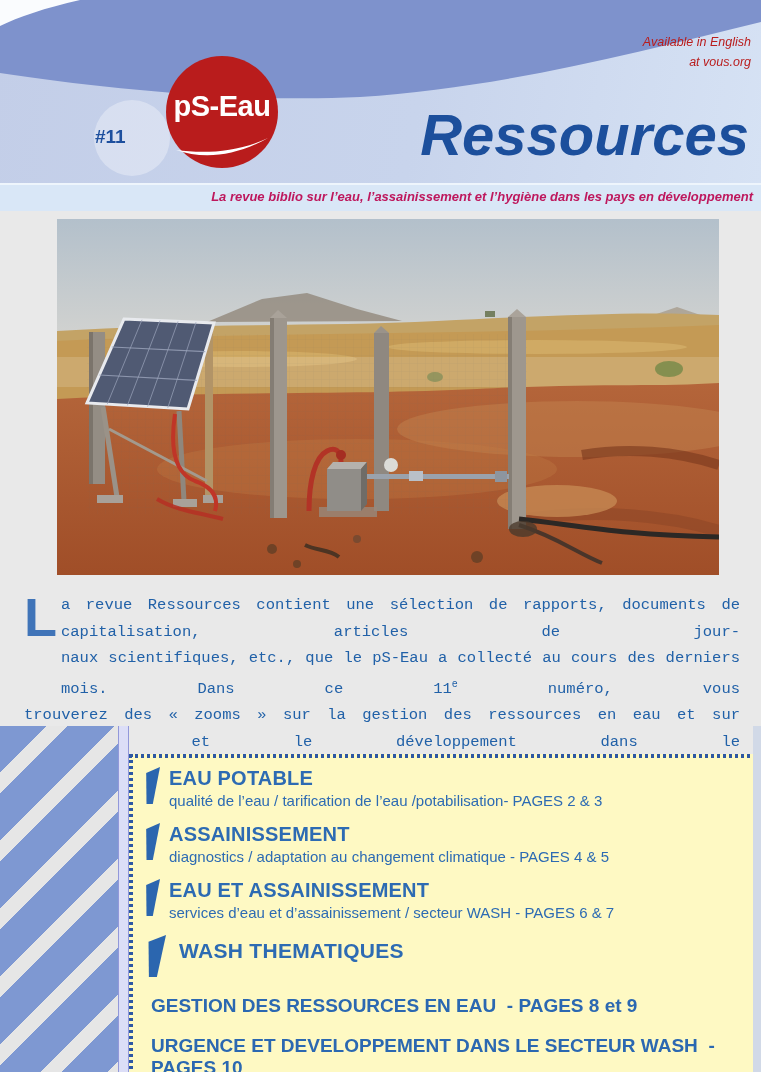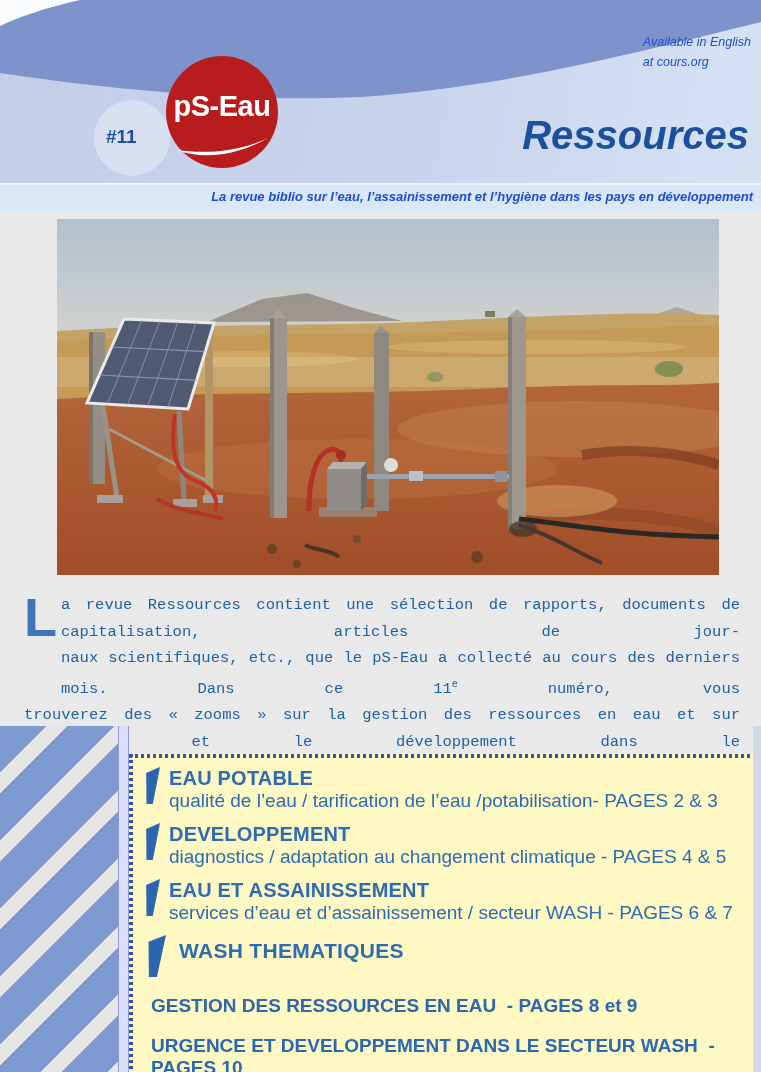--- a/index.html
+++ b/index.html
@@ -3,36 +3,36 @@
 <meta charset="utf-8">
 <style>
   html,body{margin:0;padding:0;background:#ffffff;}
   .page{position:relative;width:761px;height:1072px;overflow:hidden;background:#e9e9e9;
         font-family:"Liberation Sans",sans-serif;}
 
   
   .header-bg{position:absolute;top:0;left:0;width:761px;height:183px;
              background:linear-gradient(100deg,#c3cee8 0%,#c8d4ec 55%,#d6e2f4 100%);}
   .band-svg{position:absolute;top:0;left:0;display:block;}
-  .avail{position:absolute;top:32px;right:10px;font-style:italic;
-         font-size:12.5px;color:#1d4ed8;line-height:20px;}
+  .avail{position:absolute;top:32px;right:10px;text-align:right;font-style:italic;
+         font-size:12.5px;color:#b91c1c;line-height:20px;}
   .issue-halo{position:absolute;left:94px;top:100px;width:76px;height:76px;border-radius:50%;
               background:rgba(255,255,255,0.33);}
-  .issue{position:absolute;left:106px;top:126px;font-size:19px;font-weight:bold;color:#1d4f9e;}
+  .issue{position:absolute;left:95px;top:126px;font-size:19px;font-weight:bold;color:#1d4f9e;}
   .logo{position:absolute;left:166px;top:56px;width:112px;height:112px;border-radius:50%;
         background:#b91c1c;}
   .logo-text{position:absolute;width:100%;text-align:center;top:34px;color:#ffffff;
              font-weight:bold;font-size:29px;letter-spacing:-0.5px;}
   .swoosh{position:absolute;left:8px;top:78px;}
-  .pub-title{position:absolute;top:100px;right:12px;font-size:40px;font-weight:bold;
+  .pub-title{position:absolute;top:100px;right:12px;font-size:58px;font-weight:bold;
              font-style:italic;color:#1c4f9c;line-height:70px;}
   .subtitle-bar{position:absolute;top:183px;left:0;width:761px;height:28px;background:#d9e7f7;
                 border-top:2px solid #eef5fc;box-sizing:border-box;}
   .subtitle{line-height:24px;text-align:right;padding-right:8px;font-size:13px;
-            font-style:italic;font-weight:bold;color:#1d4ed8;}
+            font-style:italic;font-weight:bold;color:#be185d;}
 
   
   .photo{position:absolute;left:57px;top:219px;width:662px;height:356px;}
   .photo svg{display:block;}
 
   
   .intro{position:absolute;left:24px;top:592px;width:716px;color:#2161a8;font-size:15.5px;}
   .dropcap{position:absolute;left:0;top:2px;font-size:54px;line-height:46px;font-weight:bold;
            color:#4074b8;}
   .iline{line-height:26.5px;text-align:justify;text-align-last:justify;font-family:Liberation Mono, monospace;}
@@ -52,40 +52,40 @@
   .dash-top{position:absolute;top:0;left:0;width:100%;height:4px;
             background:repeating-linear-gradient(90deg,#2d57a4 0 3px,rgba(0,0,0,0) 3px 6px);}
   .dash-left{position:absolute;top:0;left:0;width:4px;height:100%;
              background:repeating-linear-gradient(180deg,#2d57a4 0 3px,rgba(0,0,0,0) 3px 6px);}
   .toc-inner{position:relative;padding:13px 10px 0 16px;}
   .entry{display:flex;align-items:flex-start;margin-bottom:14px;}
   .flag{width:15px;height:37px;flex:none;margin-right:9px;background:#2b66af;
         clip-path:polygon(8% 16%,100% 0%,52% 100%,10% 100%);}
   .flag.big{width:19px;height:42px;margin-right:13px;}
   .entry-title{font-size:20px;font-weight:bold;color:#2d6bb3;letter-spacing:0.2px;line-height:22px;}
-  .entry-sub{font-size:19px;color:#2d6bb3;margin-top:4px;line-height:16px;}
+  .entry-sub{font-size:15px;color:#2d6bb3;margin-top:4px;line-height:16px;}
   .focus{display:flex;margin:4px 0 0 2px;}
   .focus-title{font-size:21px;font-weight:bold;color:#2d6bb3;padding-top:4px;letter-spacing:0.3px;}
   .focus-item{margin:18px 0 0 6px;font-size:19px;font-weight:bold;color:#2b68b1;
               white-space:pre-wrap;}
 </style>
 </head>
 <body>
 
 <div class="page">
 
   <div class="header-bg"></div>
   <svg class="band-svg" width="761" height="183" viewBox="0 0 761 183">
     <path d="M0 0 H761 V22 C 640 52, 500 88, 360 97 C 240 103, 100 88, 0 73 Z" fill="#7e92cc"></path>
     <path d="M0 0 H80 C 45 8, 18 17, 0 26 Z" fill="#fafcfe"></path>
   </svg>
 
   <div class="avail">
     <div>Available in English</div>
-    <div>at cours.org</div>
+    <div>at vous.org</div>
   </div>
 
   <div class="issue-halo"></div>
   <div class="issue">#11</div>
 
   <div class="logo">
     <div class="logo-text">pS-Eau</div>
     <svg class="swoosh" width="96" height="26" viewBox="0 0 96 26">
       <path d="M2 16 C 30 26, 62 22, 94 4 C 64 18, 32 20, 2 16 Z" fill="#ffffff"></path>
     </svg>
@@ -208,21 +208,21 @@
           <div class="flag"></div>
           <div>
             <div class="entry-title">EAU POTABLE</div>
             <div class="entry-sub">qualité de l’eau / tarification de l’eau /potabilisation- PAGES 2 &amp; 3</div>
           </div>
         </div>
 
         <div class="entry">
           <div class="flag"></div>
           <div>
-            <div class="entry-title">DEVELOPPEMENT</div>
+            <div class="entry-title">ASSAINISSEMENT</div>
             <div class="entry-sub">diagnostics / adaptation au changement climatique - PAGES 4 &amp; 5</div>
           </div>
         </div>
 
         <div class="entry">
           <div class="flag"></div>
           <div>
             <div class="entry-title">EAU ET ASSAINISSEMENT</div>
             <div class="entry-sub">services d’eau et d’assainissement / secteur WASH - PAGES 6 &amp; 7</div>
           </div>

